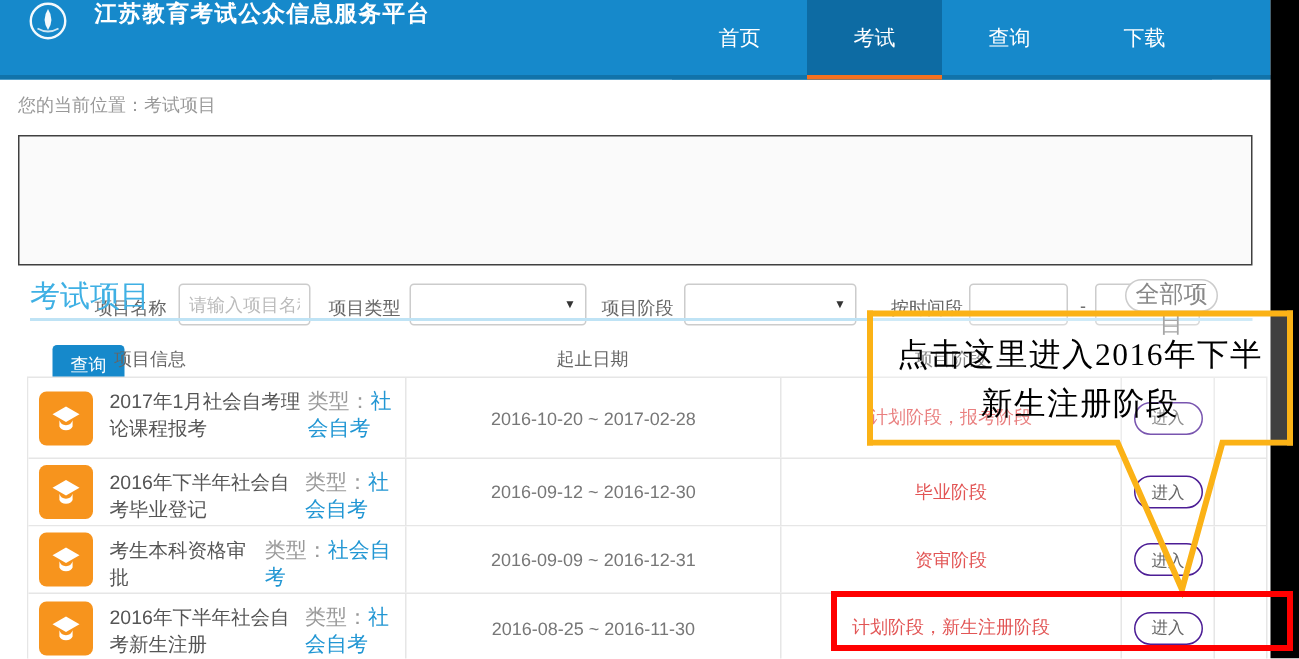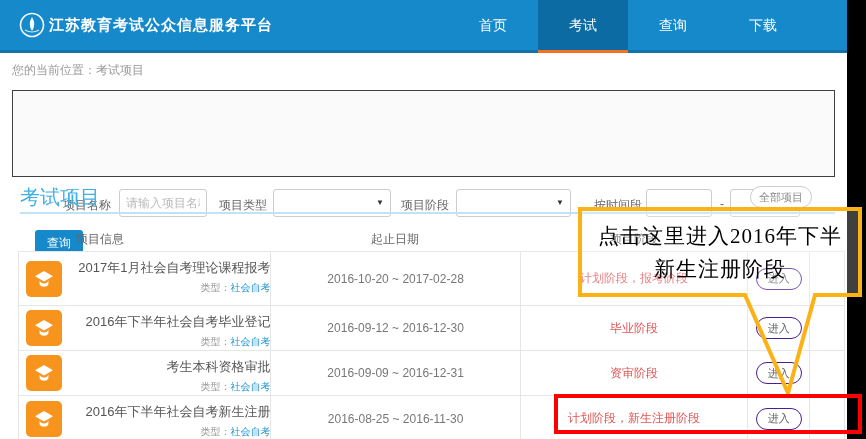--- a/index.html
+++ b/index.html
@@ -11,21 +11,21 @@
   *{margin:0;padding:0;box-sizing:border-box;}
   html,body{width:866px;height:439px;overflow:hidden;background:#fff;
     font-family:"Liberation Sans","DejaVu Sans",sans-serif;}
   .stage{position:relative;width:866px;height:439px;background:#fff;}
   .black-strip{position:absolute;left:847px;top:0;width:19px;height:439px;background:#000;}
   .page{position:absolute;left:0;top:0;width:847px;height:439px;background:#fff;}
 
   
   .topbar{position:absolute;left:0;top:0;width:847px;height:53px;background:var(--header-blue);
     border-bottom:3px solid var(--tab-line-blue);}
-  .brand{position:absolute;left:18px;top:0;height:50px;display:flex;align-items:center;gap:3px;color:#fff;}
+  .brand{position:absolute;left:18px;top:0;height:50px;display:flex;align-items:flex-start;gap:17px;color:#fff;}
   .brand-title{font-size:15px;font-weight:bold;letter-spacing:1px;}
   .nav{position:absolute;left:448px;top:0;height:53px;display:flex;}
   .tab{width:90px;height:53px;line-height:50px;text-align:center;color:#fff;font-size:14px;
     cursor:pointer;border-bottom:3px solid var(--tab-line-blue);}
   .tab.active{background:var(--active-tab-blue);border-bottom:3px solid var(--tab-orange);}
 
   
   .breadcrumb{position:absolute;left:12px;top:62px;font-size:12px;color:#999;}
 
   
@@ -39,42 +39,42 @@
   .f-select{display:flex;align-items:center;justify-content:flex-end;cursor:pointer;}
   .caret{font-size:8px;color:#333;line-height:1;}
   .search-btn{position:absolute;left:22px;top:139px;width:48px;height:26px;background:var(--accent);
     color:#fff;font-size:12px;border:none;border-radius:3px;cursor:pointer;
     font-family:"Liberation Sans","DejaVu Sans",sans-serif;}
 
   
   .sec-title{position:absolute;left:20px;top:184px;font-size:20px;color:var(--heading-blue);}
   .sec-line{position:absolute;left:20px;top:212px;width:815px;height:0;border-top:2px solid #bfe3f5;}
   .all-btn{position:absolute;left:750px;top:186px;width:62px;height:22px;border:1px solid #ccc;
-    border-radius:11px;background:#fff;color:#888;font-size:11px;line-height:20px;text-align:center;cursor:pointer;}
+    border-radius:11px;background:#fff;color:#888;font-size:16px;line-height:20px;text-align:center;cursor:pointer;}
 
   
   .tbl{position:absolute;left:18px;top:225px;width:827px;}
   .thead{position:relative;height:26px;font-size:12px;color:#666;}
   .th-info{position:absolute;left:58px;top:6px;}
   .th-date{position:absolute;left:252px;width:250px;top:6px;text-align:center;}
   .th-stage{position:absolute;left:502px;width:228px;top:6px;text-align:center;}
   .tbody{border:1px solid #e6e6e6;}
   .row{position:relative;display:flex;border-bottom:1px solid #e6e6e6;background:#fff;}
   .row:last-child{border-bottom:none;}
   .cell{border-left:1px solid #e6e6e6;display:flex;align-items:center;justify-content:center;}
   .c-info{width:252px;border-left:none;position:relative;display:block;}
   .c-date{width:250px;font-size:12px;color:#777;}
   .c-stage{width:228px;font-size:12px;color:var(--stage-red);}
   .c-btn{width:62px;}
   .c-tail{width:35px;}
   .row-icon{position:absolute;left:7px;top:50%;margin-top:-18px;width:36px;height:36px;
     background:var(--icon-orange);border-radius:5px;display:flex;align-items:center;justify-content:center;}
-  .info-text{padding:7px 0 0 54px;display:flex;flex-direction:column;gap:4px;text-align:right;}
+  .info-text{padding:7px 0 0 54px;display:flex;flex-direction:row;gap:4px;}
   .row-title{font-size:13px;color:#555;}
-  .row-type{font-size:10px;color:#999;}
+  .row-type{font-size:14px;color:#999;}
   .row-type .lnk{color:var(--link-blue);cursor:pointer;}
   .enter-btn{width:46px;height:22px;border:1px solid #4c1d95;border-radius:12px;background:#fff;
     color:#666;font-size:11px;cursor:pointer;font-family:"Liberation Sans","DejaVu Sans",sans-serif;}
 
   
   .callout{position:absolute;left:578px;top:207px;width:284px;height:90px;z-index:20;
     border:4px solid var(--callout);border-bottom:none;background:rgba(255,255,255,0.25);
     font-family:"Liberation Serif","DejaVu Serif",serif;color:#000;text-align:center;}
   .callout p{font-size:21px;line-height:33px;margin-top:9px;letter-spacing:1px;}
   .tail-svg{position:absolute;left:560px;top:293px;z-index:20;}

